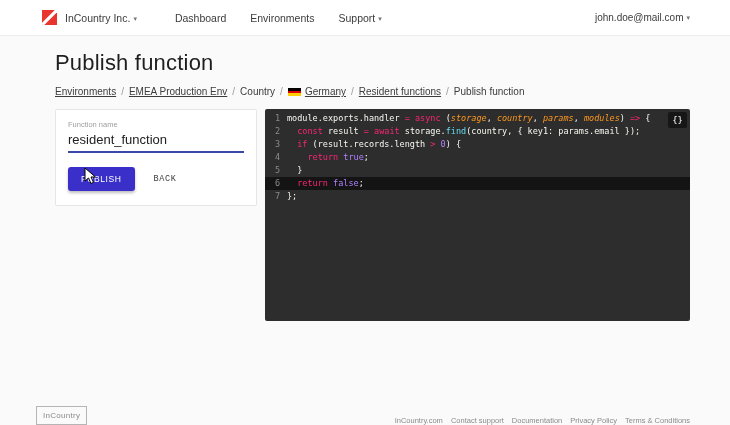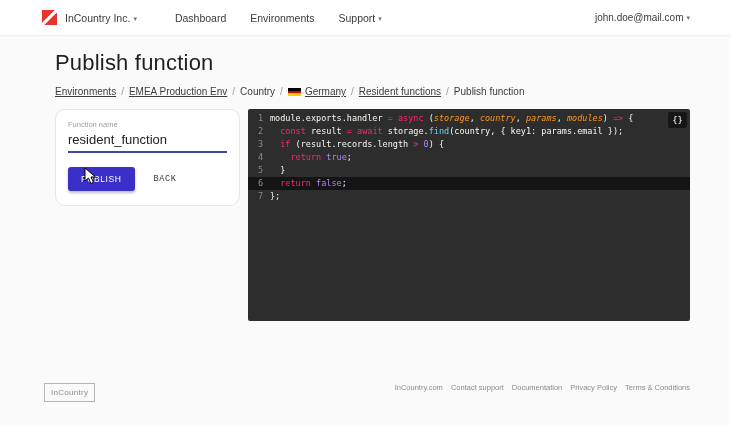--- a/index.html
+++ b/index.html
@@ -16,40 +16,40 @@
 
   .main{padding:14px 40px 0 55px}
   .page-title{font-size:22px;font-weight:400;color:#1f1f1f;letter-spacing:.2px}
   .breadcrumb{margin-top:10px;font-size:10px;color:#444;display:flex;align-items:center;gap:5px;flex-wrap:wrap}
   .bc-link{color:#3c3c3c;text-decoration:underline;cursor:pointer;display:inline-flex;align-items:center;gap:4px}
   .bc-text{color:#3c3c3c}
   .bc-sep{color:#9e9e9e}
   .flag-de{display:inline-block;width:13px;height:8px;background:linear-gradient(#000 0 33%,#dd0000 33% 66%,#ffce00 66% 100%)}
 
   .content{display:flex;gap:8px;margin-top:12px}
-  .card{width:185px;background:#fff;border:1px solid #e6e6e6;border-radius:10px;padding:10px 12px 14px;position:relative;align-self:flex-start}
+  .card{width:202px;background:#fff;border:1px solid #e6e6e6;border-radius:2px;padding:10px 12px 14px;position:relative;align-self:flex-start}
   .field-label{font-size:7.5px;color:#9e9e9e;display:block}
   .field-input{width:100%;border:none;border-bottom:2px solid #3949ab;background:#fff;font-size:13px;font-family:"Liberation Sans",sans-serif;color:#212121;padding:3px 0 4px;outline:none}
   .buttons{display:flex;align-items:center;gap:10px;margin-top:14px}
   .btn-publish{background:#3b2fc9;color:#fff;border:none;border-radius:3px;font-size:8.5px;letter-spacing:.6px;padding:7px 13px;box-shadow:0 2px 3px rgba(0,0,0,.25);cursor:pointer;font-family:inherit}
   .btn-back{background:none;border:none;color:#3c3c3c;font-size:8.5px;letter-spacing:.6px;padding:7px 9px;cursor:pointer;font-family:Liberation Mono, monospace}
   .cursor{position:absolute;left:28px;top:57px;pointer-events:none}
 
   .editor{flex:1;background:#2d2d2d;border-radius:2px;position:relative;height:212px;overflow:hidden;padding-top:3px}
   .code-line{display:flex;font-family:"DejaVu Sans Mono",monospace;font-size:8.5px;line-height:13px;white-space:pre}
   .code-line.active{background:#141414}
   .ln{width:22px;text-align:right;padding-right:7px;color:#8a8a8a;flex:none}
   .tok-d{color:#f8f8f2}
   .tok-k{color:#f92672}
   .tok-p{color:#fd971f;font-style:italic}
   .tok-f{color:#66d9ef}
   .tok-n{color:#ae81ff}
   .editor-tool{position:absolute;top:3px;right:3px;background:#161616;color:#fff;font-family:"DejaVu Sans Mono",monospace;font-size:9px;padding:3px 4px;border-radius:2px;cursor:pointer}
 
-  .footer{position:absolute;left:12px;right:0;bottom:0;height:42px;display:flex;align-items:flex-start;padding:0 40px 0 32px}
+  .footer{position:absolute;left:4px;right:0;bottom:0;height:42px;display:flex;align-items:flex-end;padding:0 40px 0 32px}
   .footer-logo{border:1px solid #b5b5b5;color:#8b8b8b;font-size:8px;padding:4px 6px;letter-spacing:.3px}
   .tagline{font-size:7.5px;color:#9e9e9e;margin-left:14px}
   .footer-links{margin-left:auto;display:flex;gap:8px}
   .f-link{font-size:7.5px;color:#8b8b8b;cursor:pointer;text-decoration:none}
 </style>
 </head>
 <body>
 
 <div class="navbar">
   <svg class="logo" viewBox="0 0 16 16">

